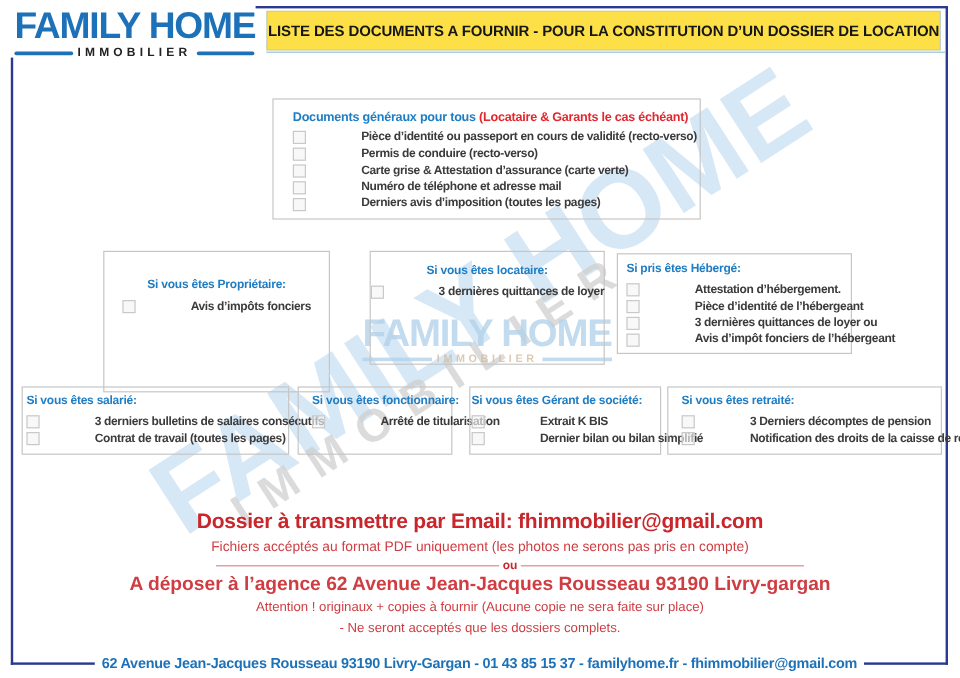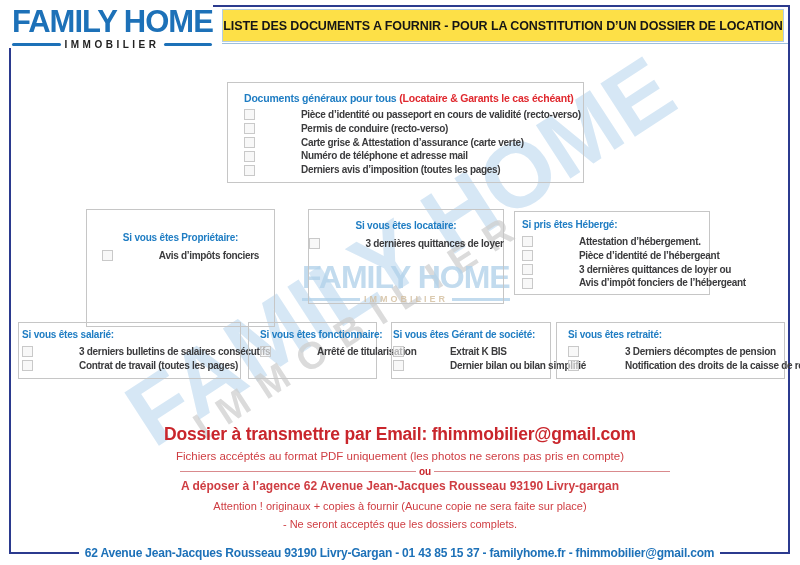--- a/index.html
+++ b/index.html
@@ -60,21 +60,21 @@
   #box-retraite{left:556px;top:322px;width:229px;height:57px;padding:6px 3px 0 11px;}
   .row3 .sec-title{margin-bottom:5px;}
 
   
   .redline{position:absolute;left:0;width:800px;text-align:center;z-index:2;white-space:nowrap;}
   .email-line{top:424px;font-size:17.5px;font-weight:800;color:#c9262c;letter-spacing:-0.2px;}
   .pdf-note{top:450px;font-size:11.5px;color:#cf3d42;}
   .or-divider{position:absolute;left:180px;top:466px;width:490px;display:flex;align-items:center;z-index:2;}
   .or-divider .rline{flex:1;height:1px;background:#d98a8d;}
   .or-divider .or-label{font-size:10px;font-weight:bold;color:#c9262c;padding:0 3px;}
-  .deposit-line{top:479px;font-size:12px;font-weight:600;color:#cf3d42;}
+  .deposit-line{top:479px;font-size:16px;font-weight:600;color:#cf3d42;}
   .warning-line{top:500px;font-size:11px;color:#cf3d42;}
   .complete-line{top:518px;font-size:11px;color:#cf3d42;}
 
   
   .footer{position:absolute;left:9px;top:546px;width:781px;display:flex;align-items:center;z-index:2;}
   .footer .fline{flex:1;height:2px;background:#2b3a8e;}
   .footer .ftext{font-size:12px;font-weight:bold;color:#1d71b8;letter-spacing:-0.2px;
     padding:0 6px;white-space:nowrap;}
 </style>
 </head>

